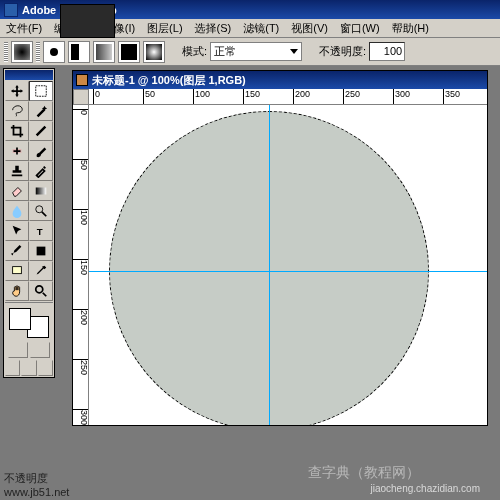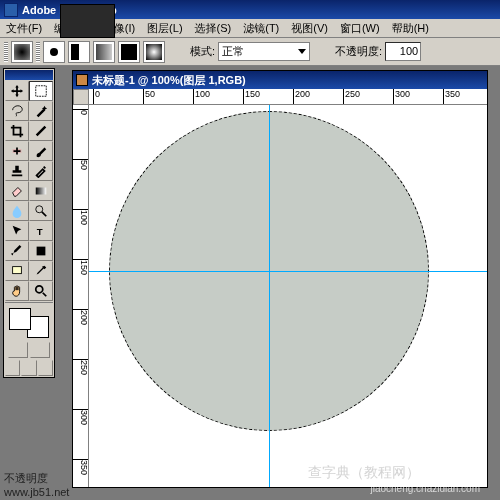--- a/index.html
+++ b/index.html
@@ -5,37 +5,37 @@
 *{margin:0;padding:0;box-sizing:border-box;font-family:"Microsoft YaHei",SimSun,Arial,sans-serif;font-size:11px;user-select:none}
 body{background:#7a7a7a;width:500px;height:500px;overflow:hidden;position:relative}
 .titlebar{background:linear-gradient(#0a246a,#1b4aa8);height:19px;display:flex;align-items:center;padding:0 4px;color:#fff;font-weight:bold}
 .titlebar .icon{width:14px;height:14px;margin-right:4px;background:#2a5faa;border:1px solid #0a246a}
 .menubar{background:#d4d0c8;height:19px;display:flex;align-items:center;border-bottom:1px solid #808080}
 .menubar span{padding:2px 6px;cursor:default}
 .optbar{background:#d4d0c8;height:28px;display:flex;align-items:center;border-bottom:1px solid #808080;padding:0 4px;gap:3px}
 .grip{width:4px;height:20px;background:repeating-linear-gradient(#808080 0 1px,#fff 1px 2px)}
 .swatch{width:22px;height:22px;border:1px solid #808080;background:#fff;display:inline-flex;align-items:center;justify-content:center}
 .swatch .inner{width:16px;height:16px}
-.lbl{margin-left:22px}
+.lbl{margin-left:14px}
 .combo{height:19px;border:1px solid #808080;background:#fff;display:flex;align-items:center;padding:0 3px;justify-content:space-between}
 .combo .arr{width:0;height:0;border-left:4px solid transparent;border-right:4px solid transparent;border-top:5px solid #000}
 .numfield{width:36px;height:19px;border:1px inset #808080;background:#fff;text-align:right;padding:0 2px;line-height:17px}
 .workspace{position:absolute;top:66px;left:0;right:0;bottom:0;background:#7a7a7a}
 .toolbox{position:absolute;left:3px;top:2px;width:52px;background:#d4d0c8;border:1px solid #000;padding:1px}
 .toolbox .titlemini{height:10px;background:linear-gradient(#0a246a,#1b4aa8);margin-bottom:1px}
 .toolgrid{display:grid;grid-template-columns:1fr 1fr;gap:0}
 .tool{width:24px;height:20px;border:1px outset #d4d0c8;display:flex;align-items:center;justify-content:center;background:#d4d0c8}
 .tool.active{border:1px inset #808080;background:#fff}
 .sep{grid-column:1/3;height:1px;background:#808080;margin:1px 0}
 .colorswap{grid-column:1/3;height:34px;position:relative;margin-top:2px}
 .fg{position:absolute;left:4px;top:2px;width:22px;height:22px;border:1px solid #000;background:#fff}
 .bg{position:absolute;right:4px;bottom:2px;width:22px;height:22px;border:1px solid #000;background:#fff}
 .qm{grid-column:1/3;display:flex;justify-content:center;gap:2px;margin-top:2px}
 .qm div{width:20px;height:16px;border:1px outset #d4d0c8}
-.docwin{position:absolute;left:72px;top:4px;width:416px;height:418px;background:#d4d0c8;border:1px solid #000}
+.docwin{position:absolute;left:72px;top:4px;width:416px;height:356px;background:#d4d0c8;border:1px solid #000}
 .doctitle{height:18px;background:linear-gradient(#0a246a,#1b4aa8);color:#fff;display:flex;align-items:center;padding:0 3px;font-weight:bold}
 .doctitle .icon{width:12px;height:12px;margin-right:4px;background:#c84;border:1px solid #000}
 .hruler{position:absolute;left:16px;top:18px;right:0;height:16px;background:#fff;border-bottom:1px solid #808080;overflow:hidden}
 .vruler{position:absolute;left:0;top:34px;width:16px;bottom:0;background:#fff;border-right:1px solid #808080;overflow:hidden}
 .rc{position:absolute;left:0;top:18px;width:16px;height:16px;background:#d4d0c8;border:1px solid #808080}
 .canvas{position:absolute;left:16px;top:34px;right:0;bottom:0;background:#fff;overflow:hidden}
 .circle{position:absolute;left:20px;top:6px;width:320px;height:320px;border-radius:50%;background:#c6ccc6;border:1px dashed #000}
 .guide-v{position:absolute;top:0;bottom:0;width:1px;background:#00aaff;left:180px}
 .guide-h{position:absolute;left:0;right:0;height:1px;background:#00aaff;top:166px}
 .tick{position:absolute;top:0;height:16px;border-left:1px solid #000;font-size:9px;padding-left:1px}

